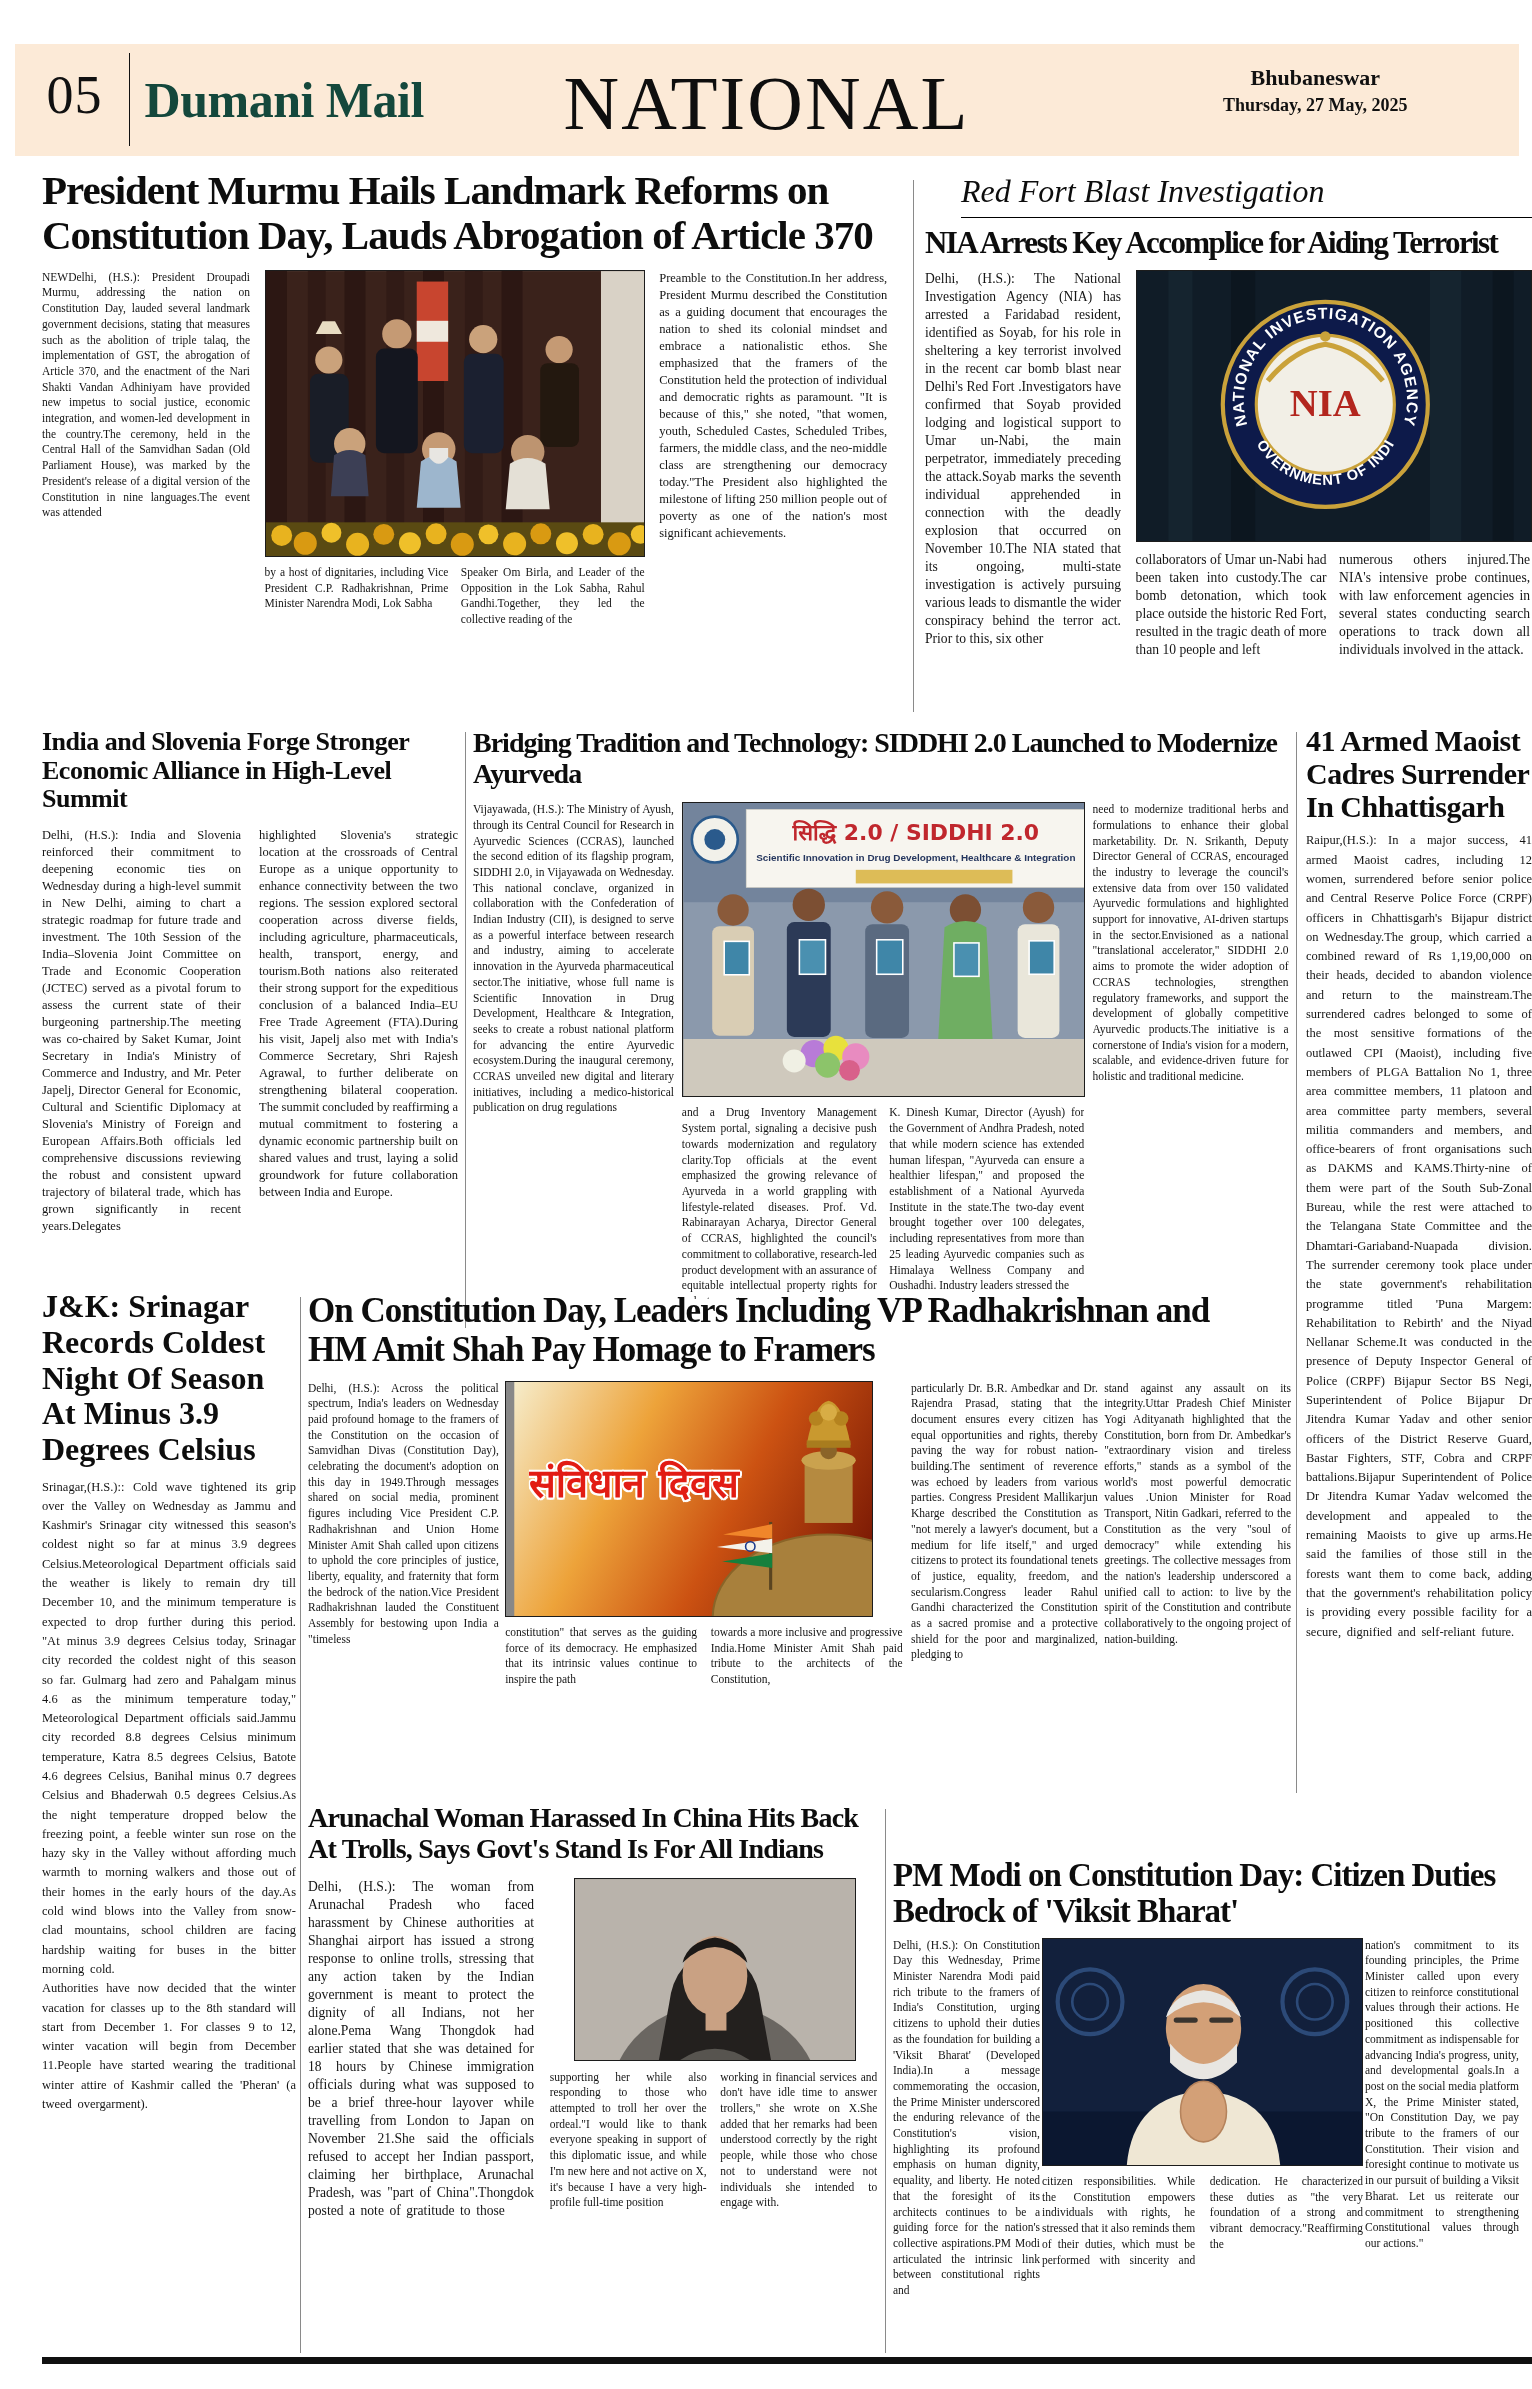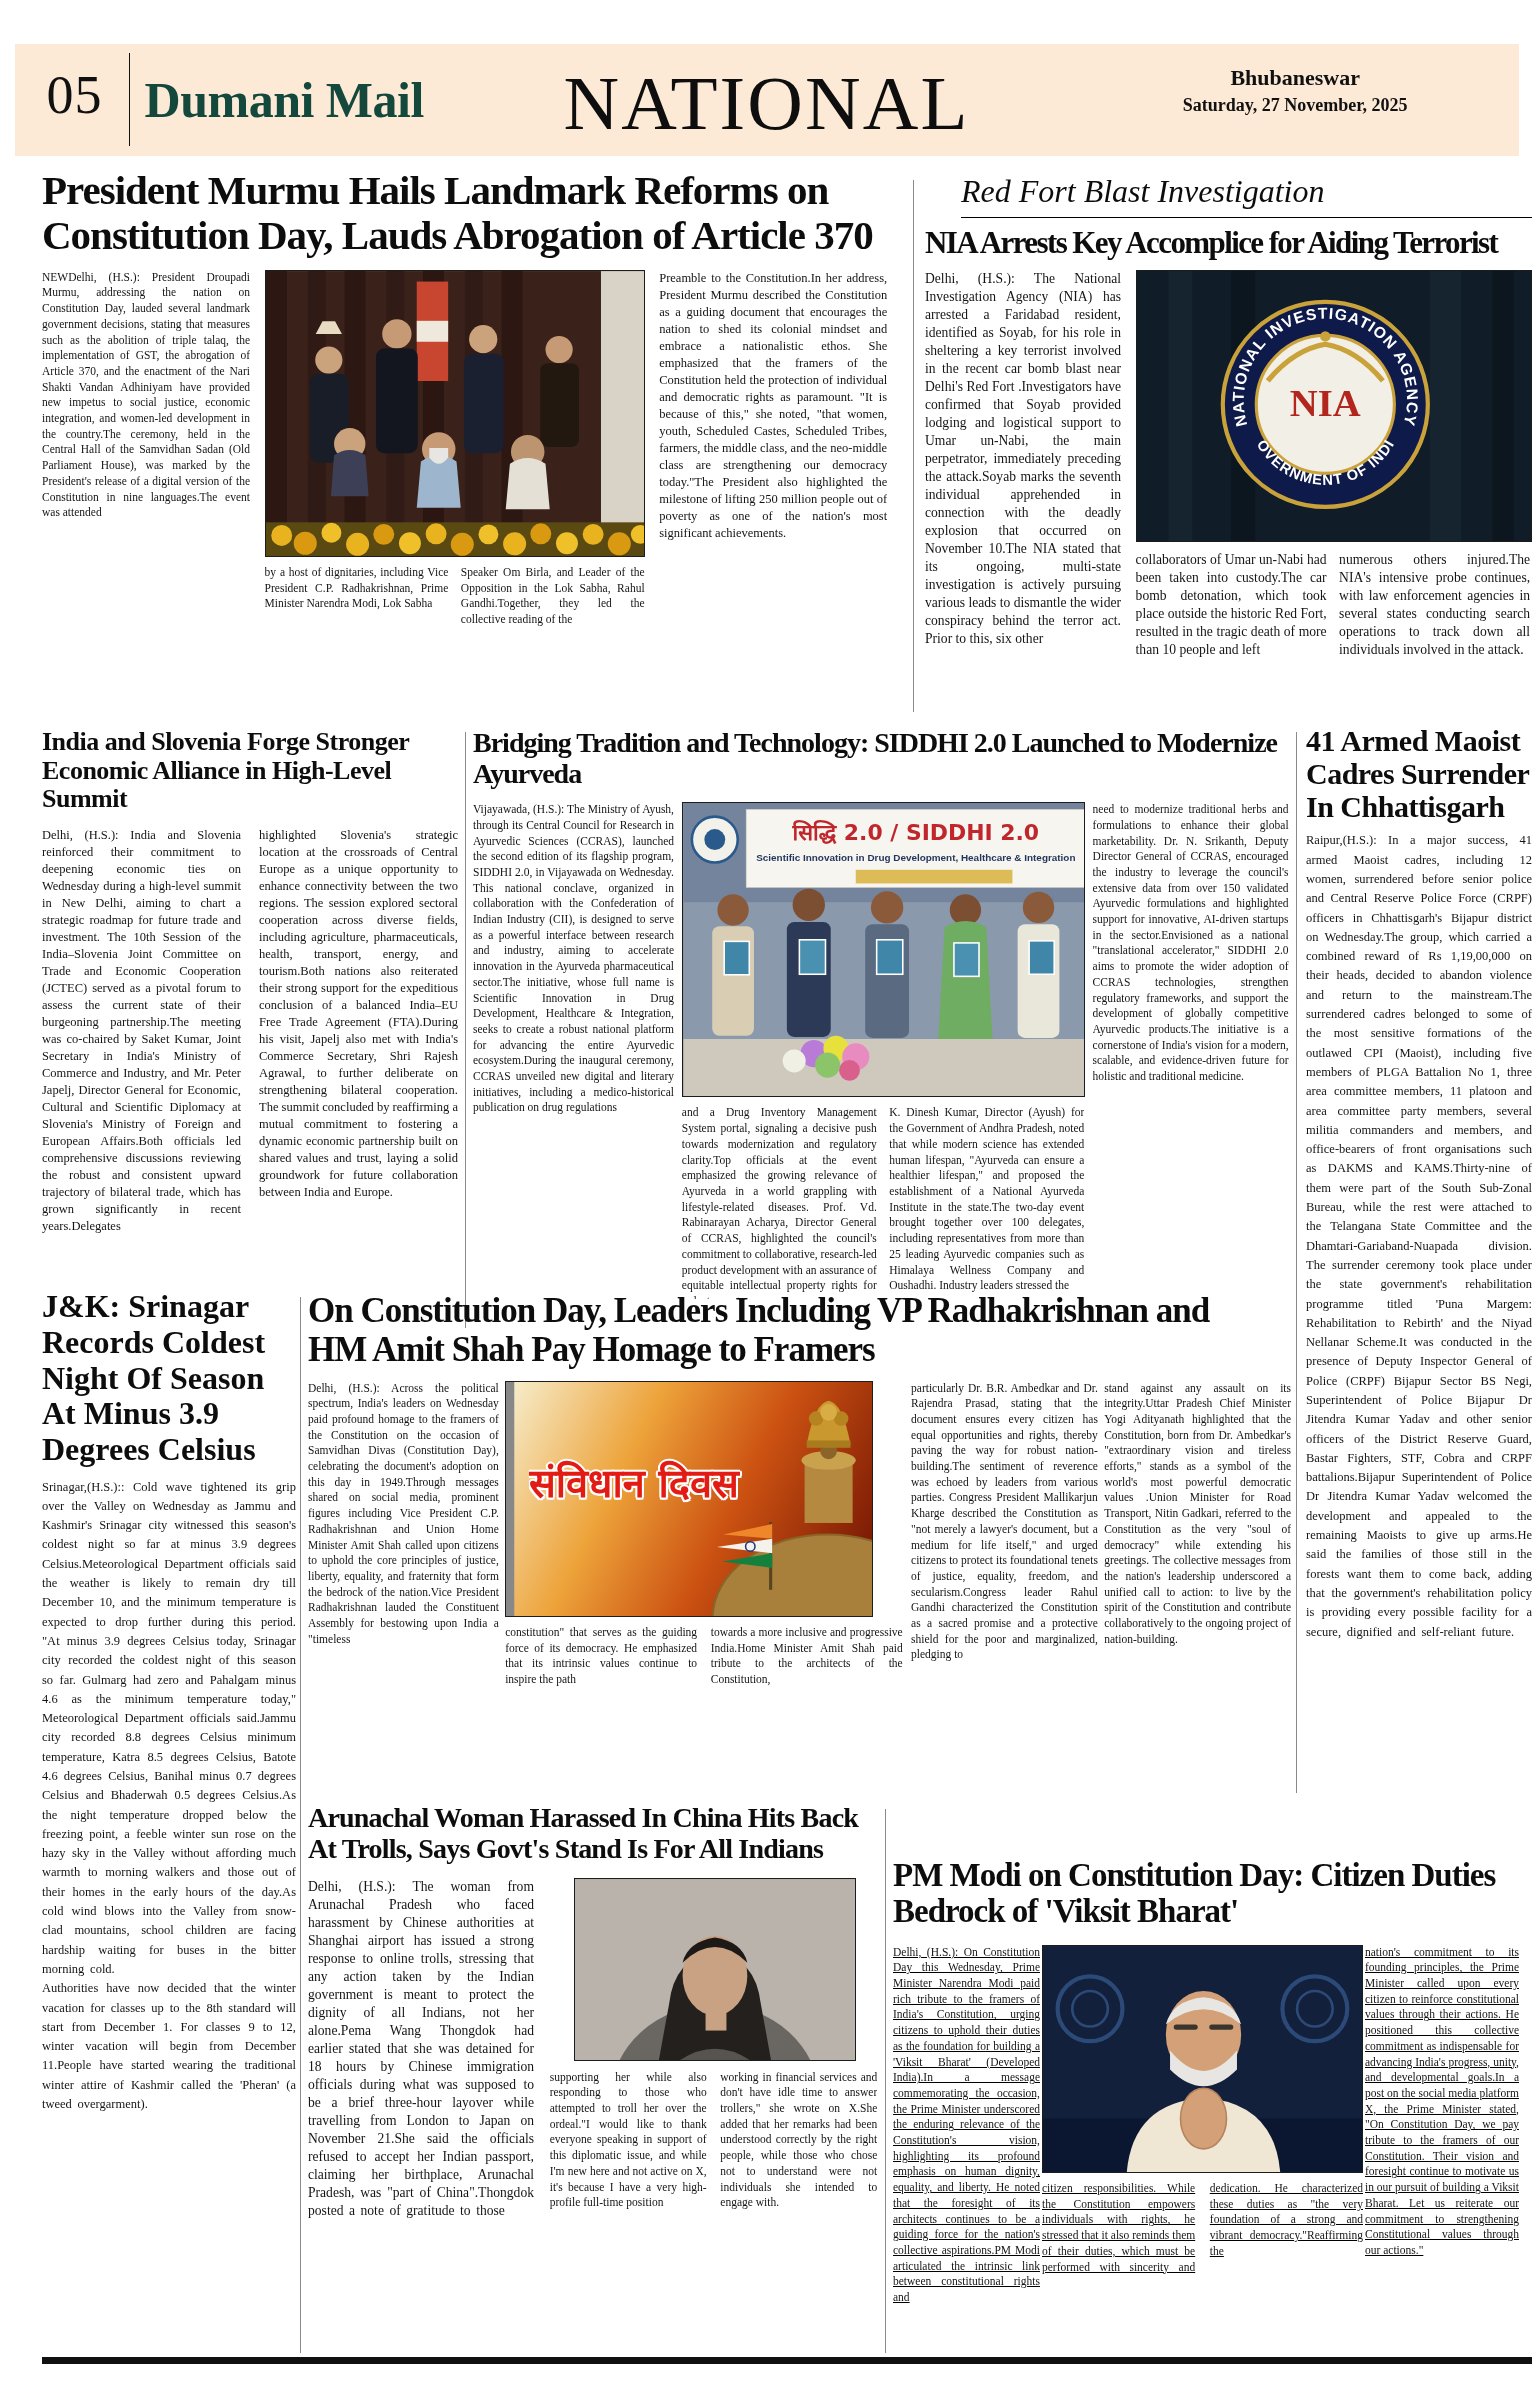--- a/index.html
+++ b/index.html
@@ -42,21 +42,21 @@
 
 <div class="page">
 
   <div class="masthead-band">
     <div class="page-number">05</div>
     <div class="page-number-divider"></div>
     <div class="masthead-title">Dumani Mail</div>
     <div class="section-title">NATIONAL</div>
     <div class="dateline-block">
       <div class="dateline-city">Bhubaneswar</div>
-      <div class="dateline-date">Saturday, 27 November, 2025</div>
+      <div class="dateline-date">Thursday, 27 May, 2025</div>
     </div>
   </div>
 
   <div class="article" style="left:42px; top:168px; width:860px; height:548px;">
     <h2 class="headline" style="font-size:41px; width:860px;">President Murmu Hails Landmark Reforms on Constitution Day, Lauds Abrogation of Article 370</h2>
     <div class="body-row" style="margin-top:11.5px; gap:14.6px;">
       <div class="col t22" style="width:208px; height:404px;">NEWDelhi, (H.S.): President Droupadi Murmu, addressing the nation on Constitution Day, lauded several landmark government decisions, stating that measures such as the abolition of triple talaq, the implementation of GST, the abrogation of Article 370, and the enactment of the Nari Shakti Vandan Adhiniyam have provided new impetus to social justice, economic integration, and women-led development in the country.The ceremony, held in the Central Hall of the Samvidhan Sadan (Old Parliament House), was marked by the President's release of a digital version of the Constitution in nine languages.The event was attended</div>
       <div style="width:380px;">
         <div class="photo" style="width:380px; height:287px;">
           <svg width="380" height="287" viewBox="0 0 726 548">
@@ -313,21 +313,21 @@
           <div class="col t22" style="width:157px; height:246px;">working in financial services and don't have idle time to answer trollers," she wrote on X.She added that her remarks had been understood correctly by the right people, while those who chose not to understand were not individuals she intended to engage with.</div>
         </div>
       </div>
     </div>
   </div>
 
   <div class="vrule" style="left:885px; top:1809px; height:544px;"></div>
 
   <div class="article" style="left:893px; top:1857px; width:639px; height:502px;">
     <h2 class="headline" style="font-size:33px; width:639px;">PM Modi on Constitution Day: Citizen Duties Bedrock of 'Viksit Bharat'</h2>
-    <div class="body-row" style="margin-top:15px; gap:2px;text-decoration:underline;">
+    <div class="body-row" style="margin-top:8px; gap:2px;">
       <div class="col t22" style="width:147px; height:418px;">Delhi, (H.S.): On Constitution Day this Wednesday, Prime Minister Narendra Modi paid rich tribute to the framers of India's Constitution, urging citizens to uphold their duties as the foundation for building a 'Viksit Bharat' (Developed India).In a message commemorating the occasion, the Prime Minister underscored the enduring relevance of the Constitution's vision, highlighting its profound emphasis on human dignity, equality, and liberty. He noted that the foresight of its architects continues to be a guiding force for the nation's collective aspirations.PM Modi articulated the intrinsic link between constitutional rights and</div>
       <div style="width:321px;">
         <div class="photo" style="width:321px; height:228px;">
           <svg width="321" height="228" viewBox="0 0 614 436">
             <rect width="614" height="436" fill="#12203c"></rect>
             <circle cx="90" cy="120" r="62" fill="none" stroke="#2c4a78" stroke-width="8"></circle>
             <circle cx="90" cy="120" r="34" fill="none" stroke="#2c4a78" stroke-width="5"></circle>
             <circle cx="520" cy="120" r="62" fill="none" stroke="#2c4a78" stroke-width="8"></circle>
             <circle cx="520" cy="120" r="34" fill="none" stroke="#2c4a78" stroke-width="5"></circle>
             <rect x="0" y="330" width="614" height="106" fill="#0b1730"></rect>

